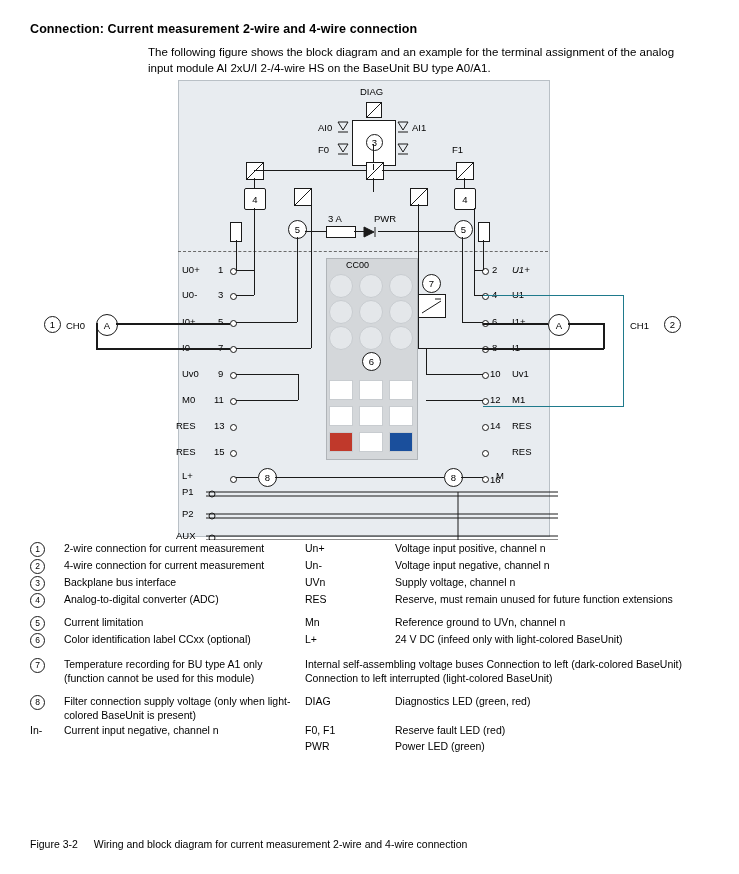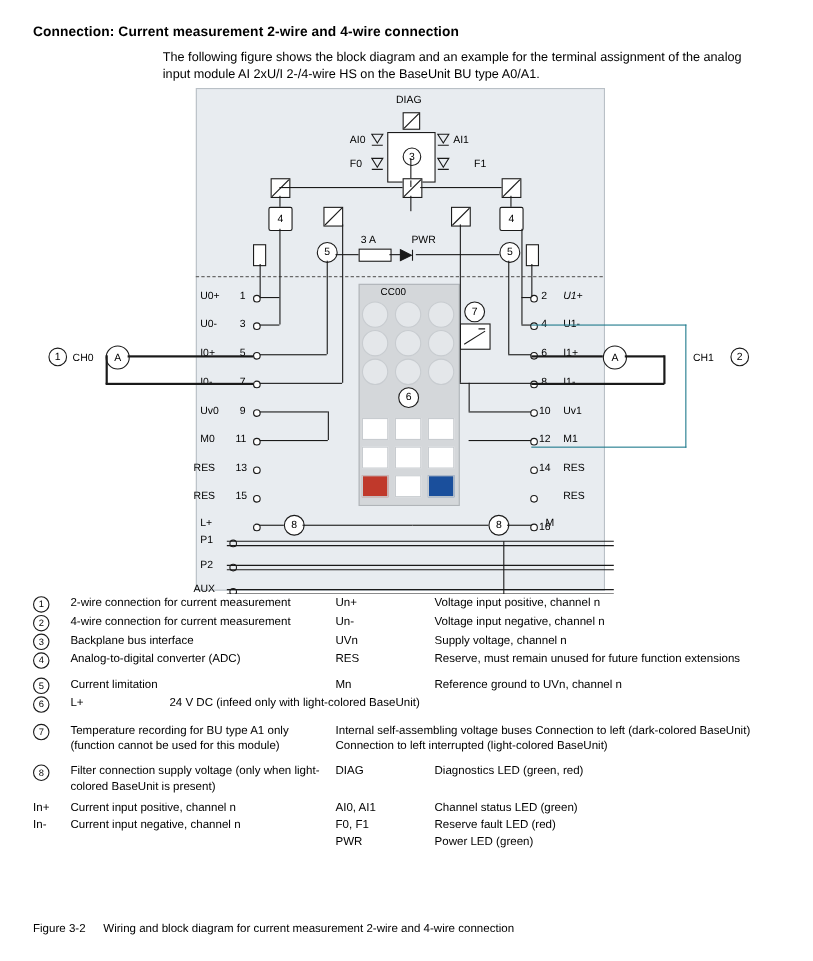--- a/index.html
+++ b/index.html
@@ -64,21 +64,21 @@
       <svg class="diag" viewBox="0 0 14 14">
           <line x1="0" y1="14" x2="14" y2="0" stroke="#1a1a1a" stroke-width="1"></line>
         </svg>
     </div>
     <div class="sq" style="left:322px;top:40px;width:42px;height:44px;"></div>
     <div class="circ" style="left:336px;top:54px;width:15px;height:15px;">3</div>
 
     <div class="lbl" style="left:288px;top:42px;">AI0</div>
     <div class="lbl" style="left:382px;top:42px;">AI1</div>
     <div class="lbl" style="left:288px;top:64px;">F0</div>
-    <div class="lbl" style="left:382px;top:64px;padding-left:19px;">F1</div>
+    <div class="lbl" style="left:403px;top:64px;padding-left:19px;">F1</div>
     <svg style="position:absolute;left:306px;top:40px;width:14px;height:48px;">
       <polygon points="2,2 12,2 7,10" fill="none" stroke="#1a1a1a"></polygon>
         <line x1="2" y1="12" x2="12" y2="12" stroke="#1a1a1a"></line>
       <polygon points="2,24 12,24 7,32" fill="none" stroke="#1a1a1a"></polygon>
         <line x1="2" y1="34" x2="12" y2="34" stroke="#1a1a1a"></line>
     </svg>
     <svg style="position:absolute;left:366px;top:40px;width:14px;height:48px;">
       <polygon points="2,2 12,2 7,10" fill="none" stroke="#1a1a1a"></polygon>
         <line x1="2" y1="12" x2="12" y2="12" stroke="#1a1a1a"></line>
       <polygon points="2,24 12,24 7,32" fill="none" stroke="#1a1a1a"></polygon>
@@ -348,43 +348,38 @@
 
     <div class="lrow" style="margin-top:8px;">
       <div class="c-num"><span class="numcirc">5</span></div>
       <div class="c-desc">Current limitation</div>
       <div class="c-sym">Mn</div>
       <div class="c-txt">Reference ground to UVn, channel n</div>
     </div>
 
     <div class="lrow">
       <div class="c-num"><span class="numcirc">6</span></div>
+      <div class="c-desc">Color identification label CCxx (optional)</div>
       <div class="c-sym">L+</div>
       <div class="c-txt">24 V DC (infeed only with light-colored BaseUnit)</div>
     </div>
 
     <div class="lrow" style="margin-top:10px;">
       <div class="c-num"><span class="numcirc">7</span></div>
       <div class="c-desc">Temperature recording for BU type A1 only (function cannot be used for this module)</div>
       <div class="c-txt">Internal self-assembling voltage buses Connection to left (dark-colored BaseUnit) Connection to left interrupted (light-colored BaseUnit)</div>
     </div>
 
     <div class="lrow" style="margin-top:10px;">
       <div class="c-num"><span class="numcirc">8</span></div>
       <div class="c-desc">Filter connection supply voltage (only when light-colored BaseUnit is present)</div>
       <div class="c-sym">DIAG</div>
       <div class="c-txt">Diagnostics LED (green, red)</div>
     </div>
 
-    <div class="lrow" style="margin-top:6px;">
-      <div class="c-num">In+</div>
-      <div class="c-desc">Current input positive, channel n</div>
-      <div class="c-sym">AI0, AI1</div>
-      <div class="c-txt">Channel status LED (green)</div>
-    </div>
 
     <div class="lrow">
       <div class="c-num">In-</div>
       <div class="c-desc">Current input negative, channel n</div>
       <div class="c-sym">F0, F1</div>
       <div class="c-txt">Reserve fault LED (red)</div>
     </div>
 
     <div class="lrow">
       <div class="c-num"></div>

